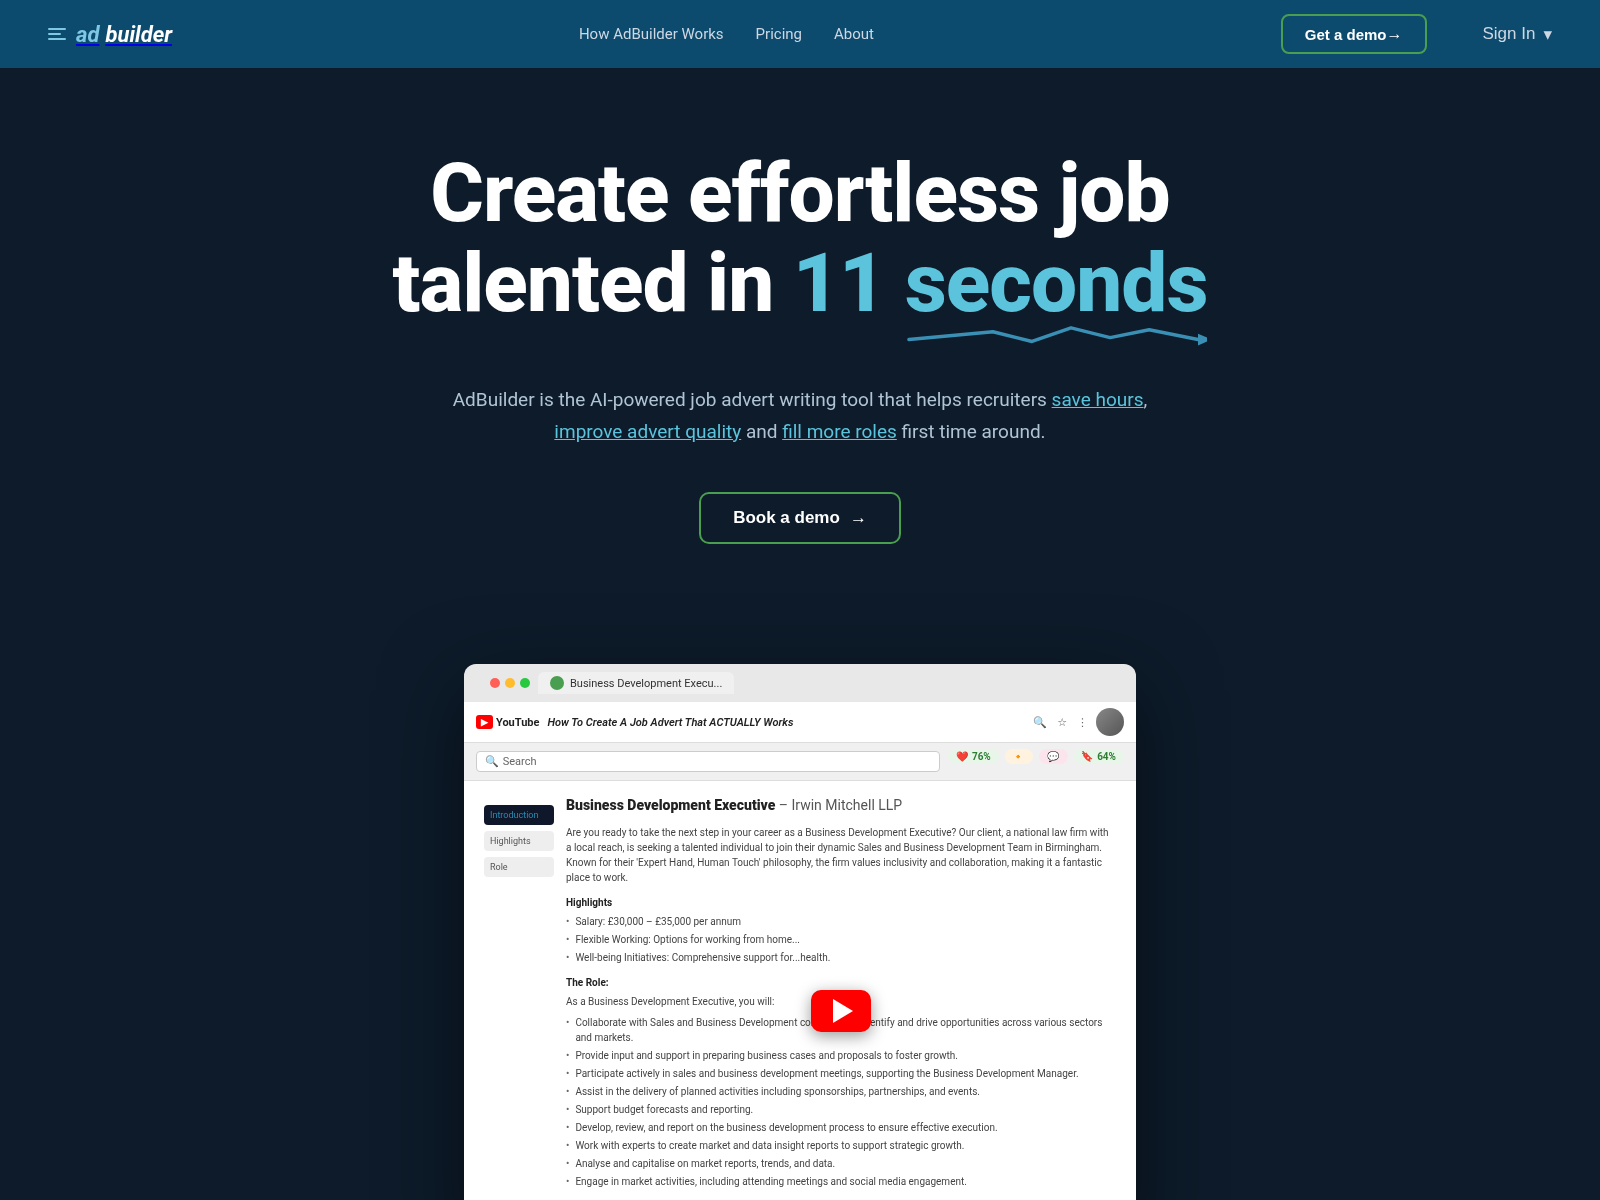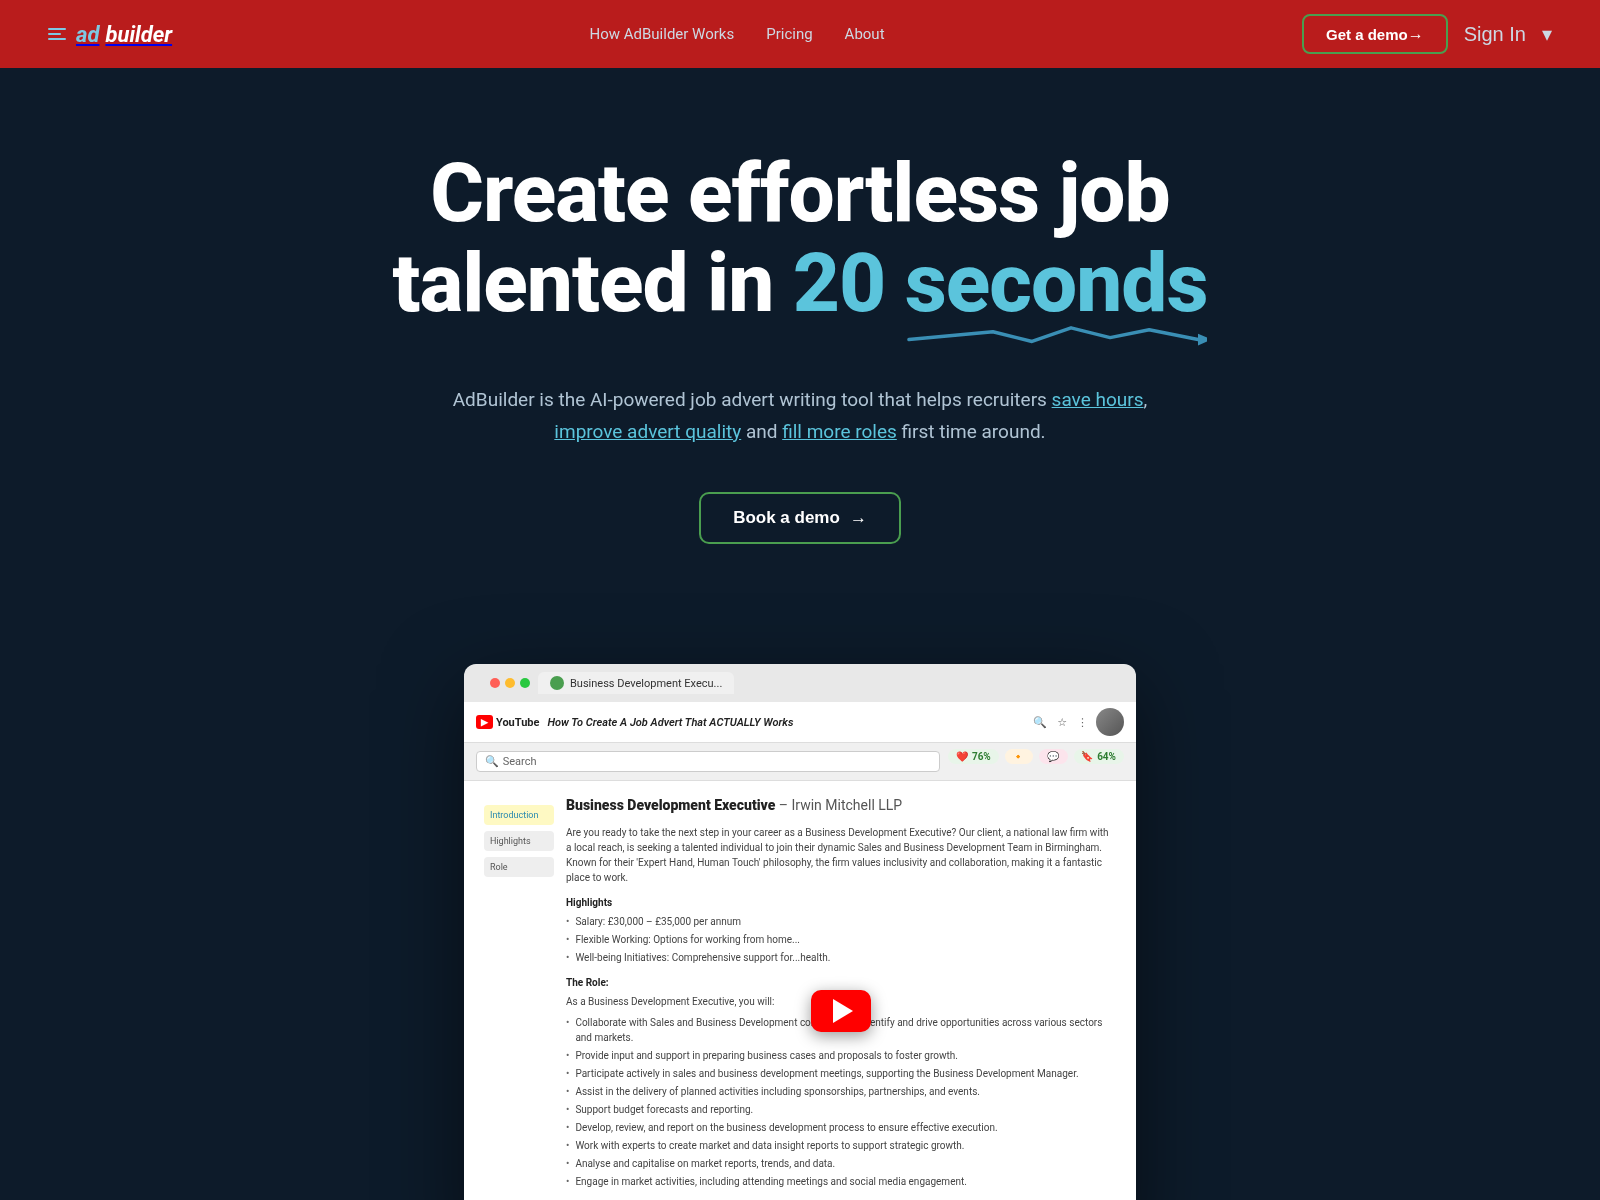--- a/index.html
+++ b/index.html
@@ -13,21 +13,21 @@
 
     
     nav {
       display: flex;
       align-items: center;
       justify-content: space-between;
       padding: 14px 48px;
       position: sticky;
       top: 0;
       z-index: 100;
-      background-color: #b91c1c;
+      background-color: #0c4a6e;
     }
     .nav-logo {
       display: flex;
       align-items: center;
       gap: 6px;
       text-decoration: none;
       color: #fff;
       font-size: 22px;
       font-weight: 700;
     }
@@ -75,25 +75,26 @@
       cursor: pointer;
       display: flex;
       align-items: center;
       transition: background 0.2s;
     }
     .btn-demo .arrow { font-size: 16px; }
     .btn-signin {
       background: transparent;
       border: none;
       color: #cdd8e3;
-      font-size: 20px;
-      cursor: pointer;
-      display: flex;
-      align-items: center;
-      gap: 16px;
+      font-size: 17px;
+      cursor: pointer;
+      display: flex;
+      align-items: center;
+      gap: 8px;
+      margin-left: 40px;
     }
 
     
     .hero {
       text-align: center;
       padding: 80px 48px 60px;
       max-width: 1100px;
       margin: 0 auto;
     }
     .hero-title {
@@ -242,21 +243,21 @@
     }
     .sidebar-item-small {
       background: #eee;
       border-radius: 4px;
       padding: 5px 6px;
       font-size: 9px;
       color: #555;
       cursor: pointer;
     }
     .sidebar-item-small.active {
-      background: #fef9c3;
+      background: #0f172a;
       color: #2a8ab0;
     }
     .video-main {
       flex: 1;
       position: relative;
     }
     .video-doc-title {
       font-size: 14px;
       font-weight: 700;
       color: #222;
@@ -396,21 +397,21 @@
     <button class="btn-signin">
       <span>Sign In</span>
       <span>▾</span>
     </button>
   </div>
 </nav>
 
 <section class="hero">
   <h1 class="hero-title">
     <span>Create effortless job</span><br>
-    <span>talented in </span><span class="hero-title-highlight">20</span> <span class="hero-title-seconds">
+    <span>talented in </span><span class="hero-title-highlight">11</span> <span class="hero-title-seconds">
       <span>seconds</span>
       <svg class="lightning-underline" viewBox="0 0 310 28" fill="none" xmlns="http://www.w3.org/2000/svg">
         <path d="M 4 20 L 90 12 L 130 22 L 170 8 L 210 18 L 250 10 L 300 20" stroke="#3a8fb5" stroke-width="3.5" fill="none" stroke-linecap="round" stroke-linejoin="round"></path>
         <polygon points="300,14 314,20 300,26" fill="#3a8fb5"></polygon>
       </svg>
     </span>
   </h1>
 
   <p class="hero-subtitle">
     <span>AdBuilder is the AI-powered job advert writing tool that helps recruiters </span><a>save hours</a><span>,</span><br>

